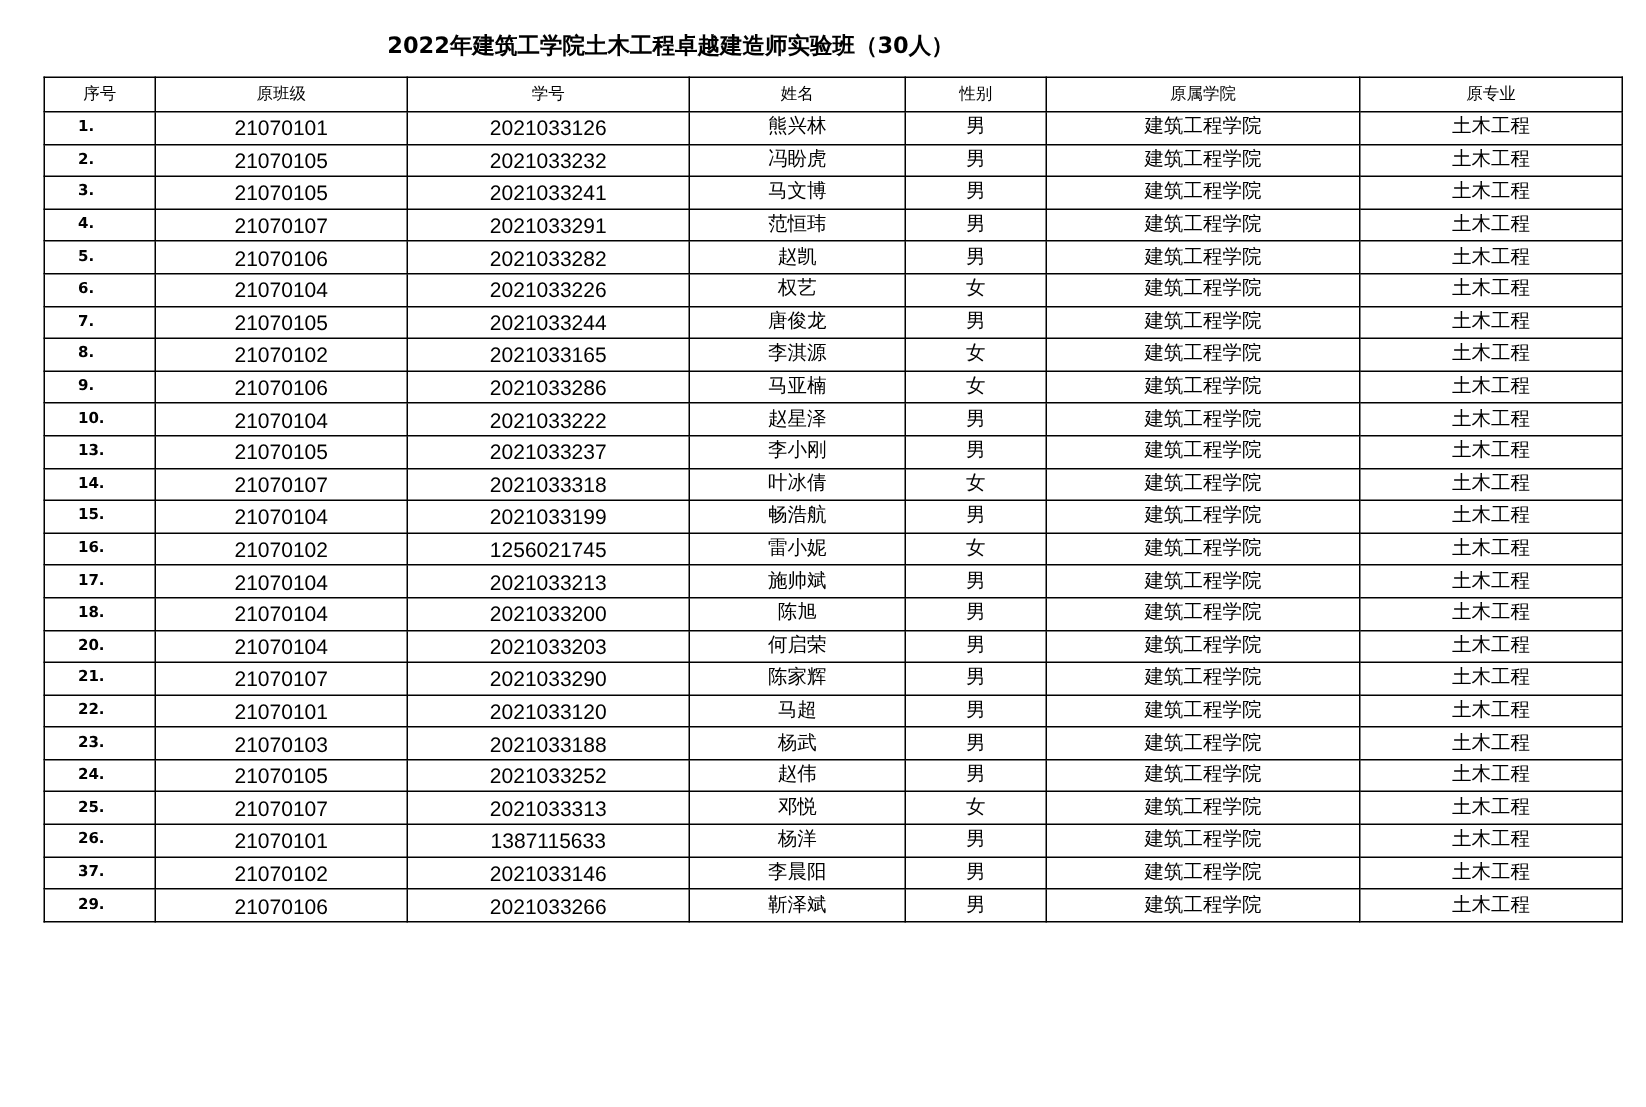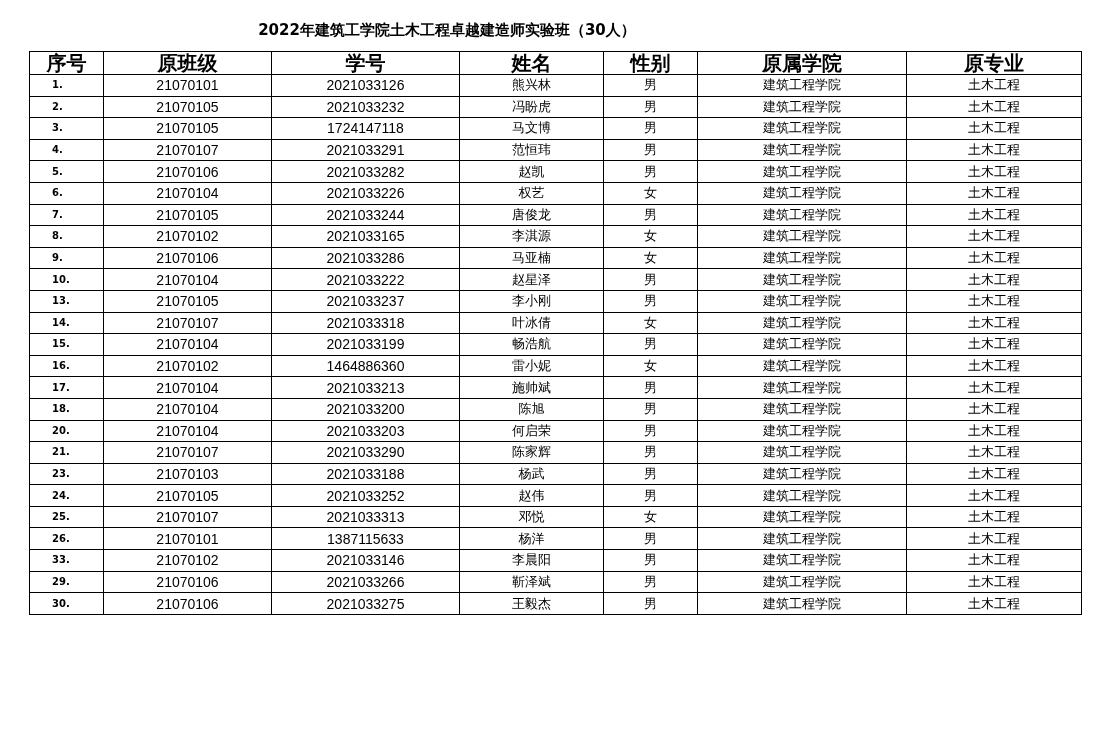--- a/index.html
+++ b/index.html
@@ -4,21 +4,21 @@
   <style>
     html, body { margin: 0; padding: 0; background: #ffffff; }
     body { width: 1097px; height: 738px; position: relative; overflow: hidden;
            font-family: "DejaVu Sans", "Liberation Sans", sans-serif; color: #000; }
     .title { position: absolute; left: 0; top: 20px; width: 894px; text-align: center;
              font-size: 15px; font-weight: bold; line-height: 20px; }
     table { position: absolute; left: 29px; top: 51px; width: 1052px;
             border-collapse: collapse; table-layout: fixed; }
     th, td { border: 1px solid #000; height: 20.6px; padding: 0; text-align: center;
              font-size: 13px; line-height: 20px; white-space: nowrap; overflow: hidden; }
-    th { font-weight: bold; font-size: 20px; height: 22px; }
+    th { font-weight: normal; font-size: 11px; height: 22px; }
     td.seq { font-size: 10px; font-weight: bold; text-align: left; padding-left: 22px; font-family: "DejaVu Sans", sans-serif; }
     td.num { font-family: "Liberation Sans", "DejaVu Sans", sans-serif; font-size: 14px; margin-top: 20px; }
   </style>
 </head>
 <body>
 
 <div class="title">2022年建筑工学院土木工程卓越建造师实验班（30人）</div>
 
 <table>
   <colgroup>
@@ -56,21 +56,21 @@
         <td class="num">21070105</td>
         <td class="num">2021033232</td>
         <td>冯盼虎</td>
         <td>男</td>
         <td>建筑工程学院</td>
         <td>土木工程</td>
       </tr>
       <tr>
         <td class="seq">3.</td>
         <td class="num">21070105</td>
-        <td class="num">1724147118</td>
+        <td class="num">2021033241</td>
         <td>马文博</td>
         <td>男</td>
         <td>建筑工程学院</td>
         <td>土木工程</td>
       </tr>
       <tr>
         <td class="seq">4.</td>
         <td class="num">21070107</td>
         <td class="num">2021033291</td>
         <td>范恒玮</td>
@@ -155,21 +155,21 @@
         <td class="num">21070104</td>
         <td class="num">2021033199</td>
         <td>畅浩航</td>
         <td>男</td>
         <td>建筑工程学院</td>
         <td>土木工程</td>
       </tr>
       <tr>
         <td class="seq">16.</td>
         <td class="num">21070102</td>
-        <td class="num">1464886360</td>
+        <td class="num">1256021745</td>
         <td>雷小妮</td>
         <td>女</td>
         <td>建筑工程学院</td>
         <td>土木工程</td>
       </tr>
       <tr>
         <td class="seq">17.</td>
         <td class="num">21070104</td>
         <td class="num">2021033213</td>
         <td>施帅斌</td>
@@ -193,20 +193,29 @@
         <td>何启荣</td>
         <td>男</td>
         <td>建筑工程学院</td>
         <td>土木工程</td>
       </tr>
       <tr>
         <td class="seq">21.</td>
         <td class="num">21070107</td>
         <td class="num">2021033290</td>
         <td>陈家辉</td>
+        <td>男</td>
+        <td>建筑工程学院</td>
+        <td>土木工程</td>
+      </tr>
+      <tr>
+        <td class="seq">22.</td>
+        <td class="num">21070101</td>
+        <td class="num">2021033120</td>
+        <td>马超</td>
         <td>男</td>
         <td>建筑工程学院</td>
         <td>土木工程</td>
       </tr>
       <tr>
         <td class="seq">23.</td>
         <td class="num">21070103</td>
         <td class="num">2021033188</td>
         <td>杨武</td>
         <td>男</td>
@@ -234,40 +243,31 @@
       <tr>
         <td class="seq">26.</td>
         <td class="num">21070101</td>
         <td class="num">1387115633</td>
         <td>杨洋</td>
         <td>男</td>
         <td>建筑工程学院</td>
         <td>土木工程</td>
       </tr>
       <tr>
-        <td class="seq">33.</td>
+        <td class="seq">37.</td>
         <td class="num">21070102</td>
         <td class="num">2021033146</td>
         <td>李晨阳</td>
         <td>男</td>
         <td>建筑工程学院</td>
         <td>土木工程</td>
       </tr>
       <tr>
         <td class="seq">29.</td>
         <td class="num">21070106</td>
         <td class="num">2021033266</td>
         <td>靳泽斌</td>
         <td>男</td>
         <td>建筑工程学院</td>
         <td>土木工程</td>
       </tr>
-      <tr>
-        <td class="seq">30.</td>
-        <td class="num">21070106</td>
-        <td class="num">2021033275</td>
-        <td>王毅杰</td>
-        <td>男</td>
-        <td>建筑工程学院</td>
-        <td>土木工程</td>
-      </tr>
     </tbody>
 </table>
 
 </body></html>

